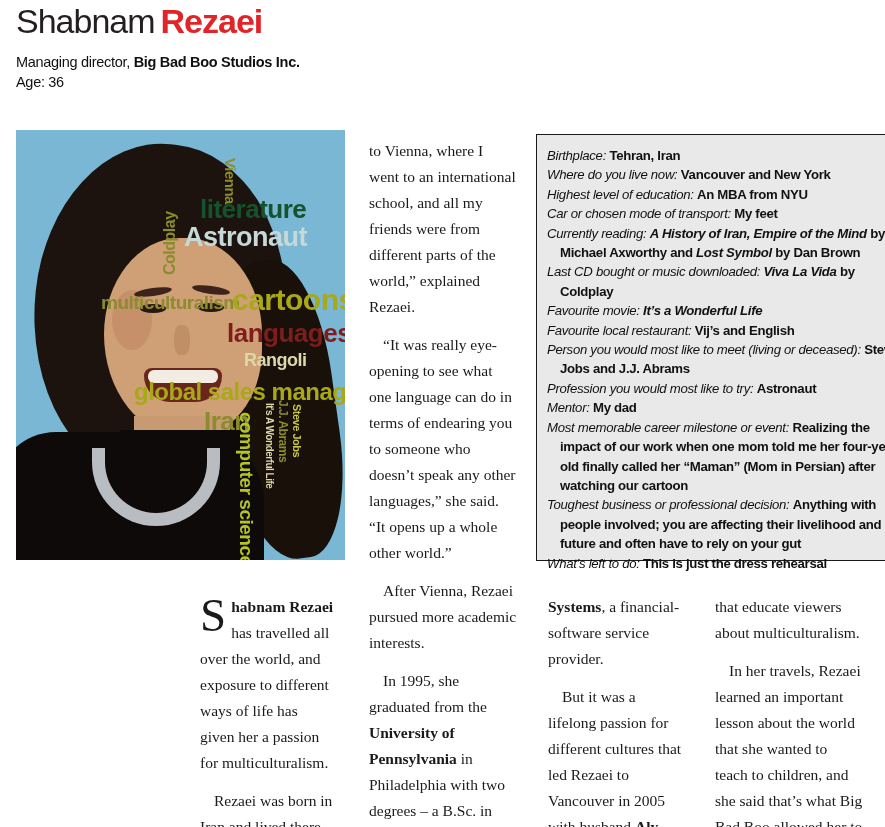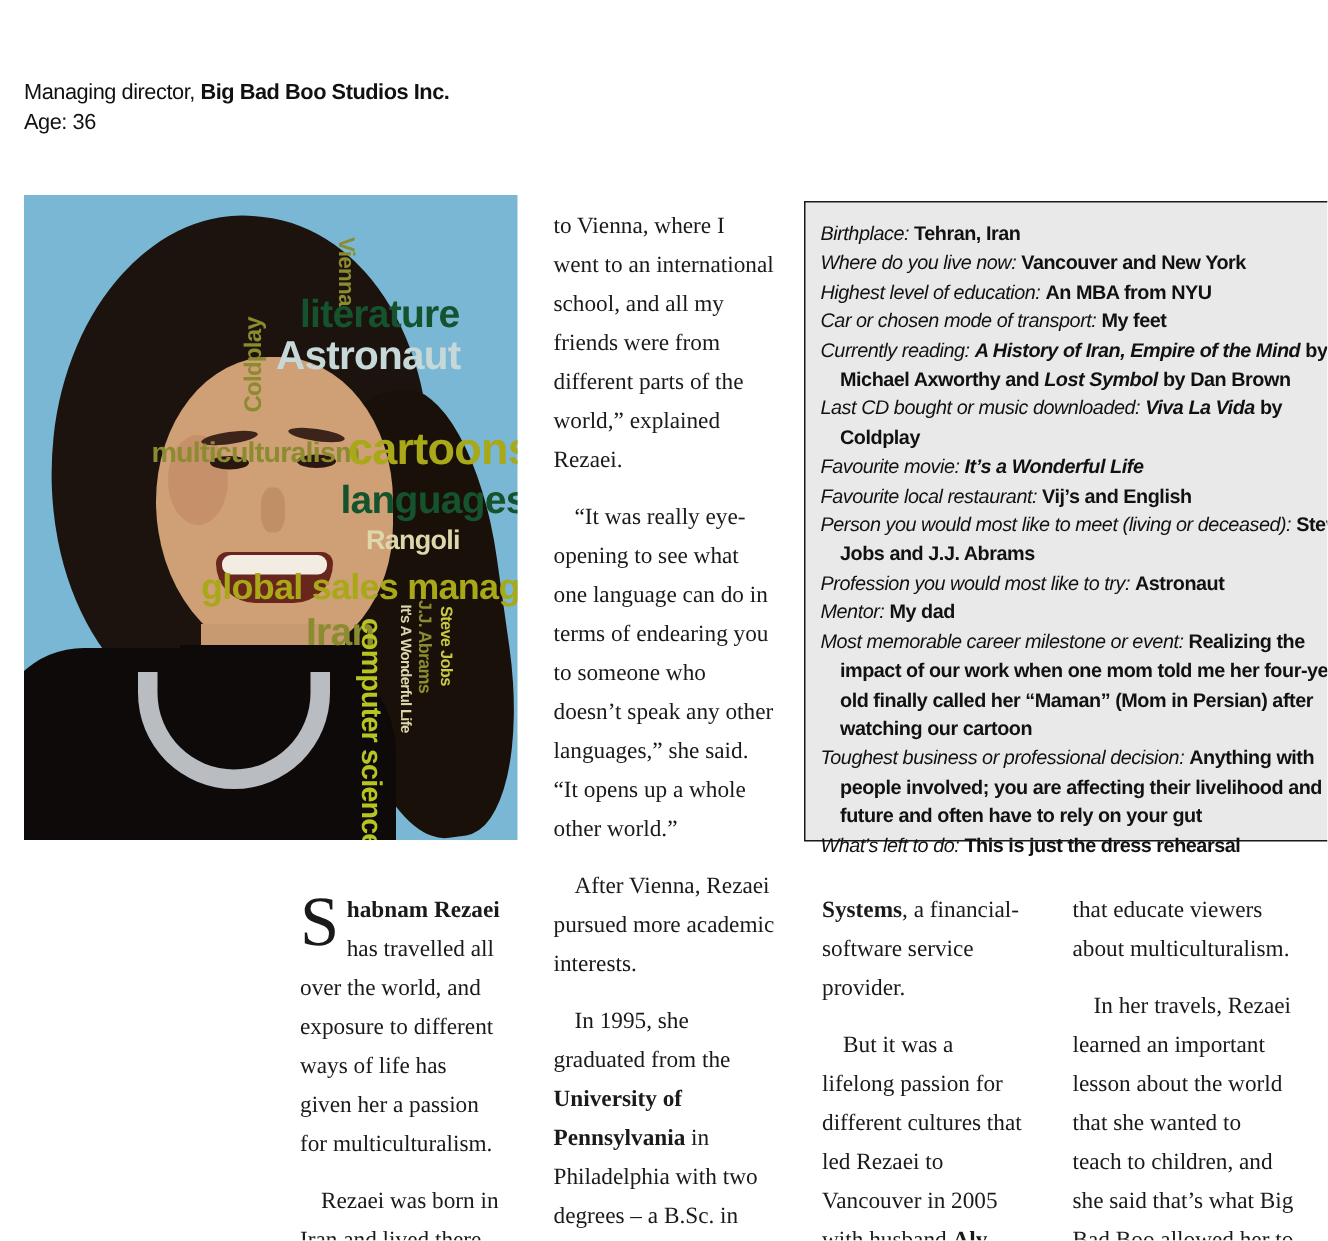--- a/index.html
+++ b/index.html
@@ -61,20 +61,21 @@
   .fb-item{padding-left:13px;text-indent:-13px;}
   .fb-q{font-style:italic;font-weight:400;}
   .fb-a{font-weight:700;}
   .fb-a .i{font-style:italic;}
 </style>
 </head>
 <body>
 
 <div class="page">
 
+  <h1 class="hdr-title"><span>Shabnam</span><span class="last">Rezaei</span></h1>
 
   <div class="hdr-role"><span>Managing director, </span><b>Big Bad Boo Studios Inc.</b></div>
 
   <div class="hdr-age">Age: 36</div>
 
   <div class="photo">
     <div class="p-hair"></div>
     <div class="p-hair2"></div>
     <div class="p-face"></div>
     <div class="p-cheekL"></div>
@@ -89,21 +90,21 @@
     <div class="p-body"></div>
     <div class="p-collar"></div>
     <div class="p-necklace"></div>
     <div id="wordcloud">
         <span class="wc" style="left: 85px; top: 163px; font-size: 19px; color: rgb(139, 139, 47);">multiculturalism</span>
         <span class="wc rot90" style="left: 222px; top: 28px; font-size: 15px; color: rgb(139, 139, 47);">Vienna</span>
         <span class="wc rotm90" style="left: 146px; top: 145px; font-size: 16px; color: rgb(139, 139, 47);">Coldplay</span>
         <span class="wc" style="left: 184px; top: 66px; font-size: 26px; color: #14532d; text-align: right;">literature</span>
         <span class="wc" style="left: 168px; top: 94px; font-size: 27px; color: rgb(199, 216, 216);">Astronaut</span>
         <span class="wc" style="left: 216px; top: 155px; font-size: 30px; color: rgb(168, 168, 24);">cartoons</span>
-        <span class="wc" style="left: 211px; top: 190px; font-size: 26px; color: #14532d;">languages</span>
+        <span class="wc" style="left: 211px; top: 190px; font-size: 26px; color: #7f1d1d;">languages</span>
         <span class="wc" style="left: 228px; top: 221px; font-size: 18px; color: rgb(221, 216, 172); text-align: center;">Rangoli</span>
         <span class="wc" style="left: 118px; top: 250px; font-size: 24px; color: rgb(168, 168, 24);">global sales manager</span>
         <span class="wc" style="left: 188px; top: 278px; font-size: 26px; color: rgb(139, 139, 47);">Iran</span>
         <span class="wc rot90" style="left: 240px; top: 282px; font-size: 19px; color: rgb(183, 197, 35);">computer science</span>
         <span class="wc rot90" style="left: 258px; top: 273px; font-size: 10px; color: rgb(221, 216, 172);">It's A Wonderful Life</span>
         <span class="wc rot90" style="left: 273px; top: 270px; font-size: 12px; color: rgb(139, 139, 47);">J.J. Abrams</span>
         <span class="wc rot90" style="left: 286px; top: 274px; font-size: 11px; color: rgb(201, 201, 67);">Steve Jobs</span>
       </div>
   </div>
 

